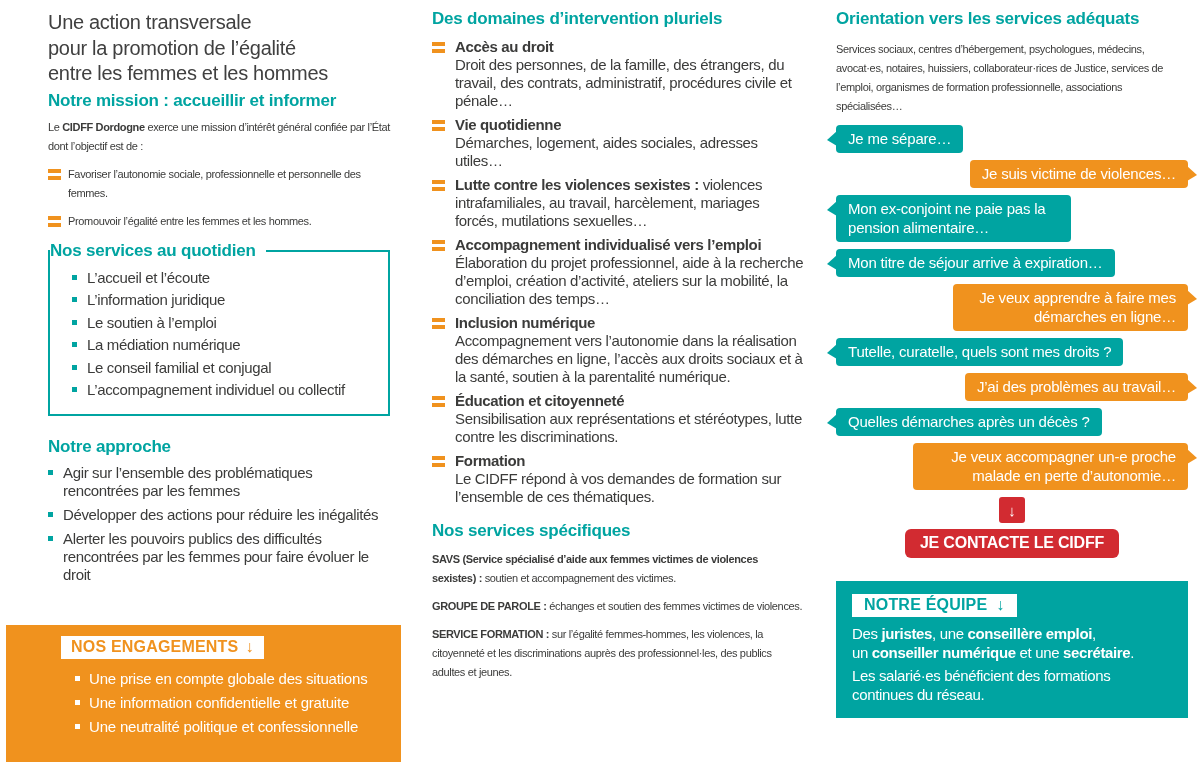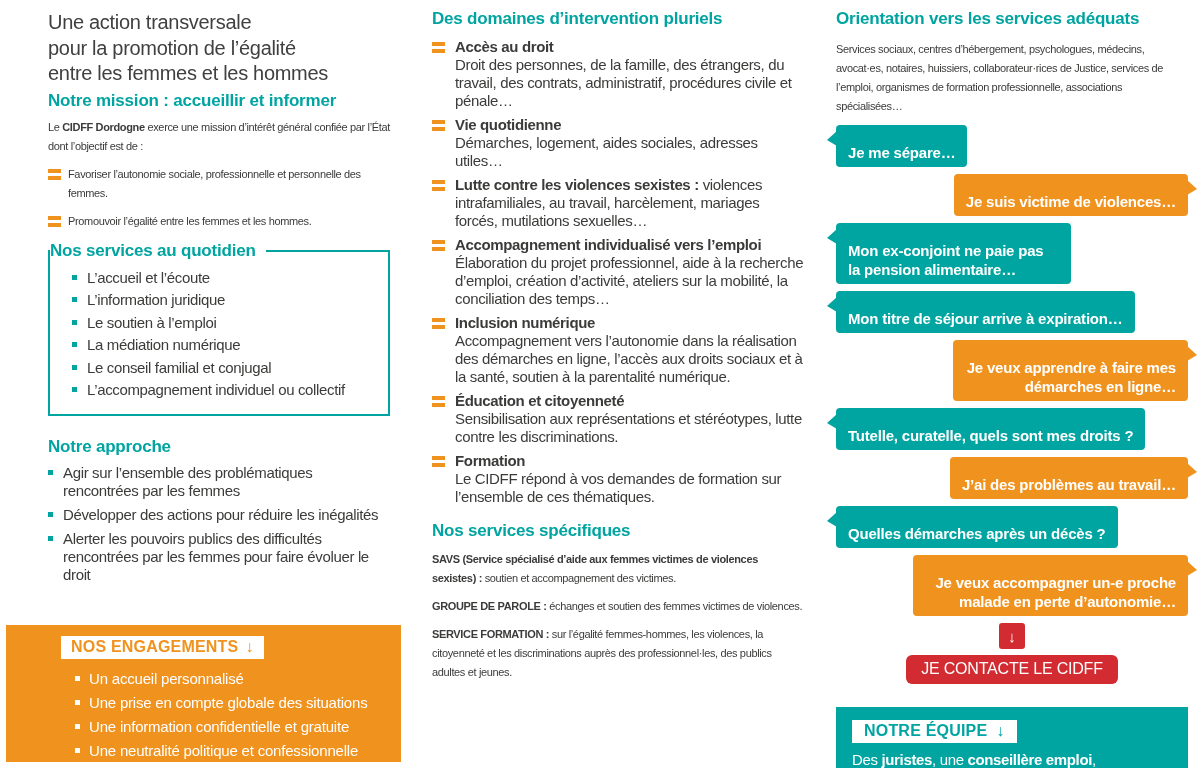--- a/index.html
+++ b/index.html
@@ -47,36 +47,36 @@
   .domain { position:relative; padding-left:23px; margin-bottom:6px; font-size:15px; line-height:18px; letter-spacing:-0.35px; }
   .domain > .eq { position:absolute; left:0; top:4px; }
   .domain b.blk { display:block; }
   .specific-h { margin:16px 0 10px; }
   .spec-para { margin:0 0 9px; }
 
   
   .col3 .teal-h { margin-bottom:12px; }
   .orient-para { margin:0; }
   .bubbles { margin-top:9px; display:flex; flex-direction:column; align-items:flex-start; gap:7px; }
-  .bubble { position:relative; color:#fff; font-weight:bold; font-size:15px; line-height:19px;
-            letter-spacing:-0.2px; padding:18px 12px 5px; border-radius:4px; max-width:330px; }
+  .bubble { position:relative; color:#fff; font-weight:normal; font-size:15px; line-height:19px;
+            letter-spacing:-0.2px; padding:4px 12px 5px; border-radius:4px; max-width:330px; }
   .bubble.teal { background:#00A4A1; }
   .bubble.orange { background:#F0921E; align-self:flex-end; text-align:right; }
   .bubble.teal::before { content:""; position:absolute; left:-9px; top:6px; width:10px; height:15px;
             background:#00A4A1; clip-path:polygon(100% 0, 100% 100%, 0 60%); }
   .bubble.orange::after { content:""; position:absolute; right:-9px; top:6px; width:10px; height:15px;
             background:#F0921E; clip-path:polygon(0 0, 0 100%, 100% 60%); }
   .bubble.b3  { max-width:235px; text-align:left; }
   .bubble.b6  { max-width:235px; }
   .bubble.b10 { max-width:275px; }
 
   .cta { display:flex; flex-direction:column; align-items:center; margin-top:7px; width:100%; }
   .arrow-box { width:26px; height:26px; background:#D22B31; color:#fff; font-weight:bold; font-size:15px;
             display:flex; align-items:center; justify-content:center; border-radius:3px; }
-  .contact-btn { margin-top:6px; background:#D22B31; color:#fff; font-weight:normal; font-size:16px;
+  .contact-btn { margin-top:6px; background:#D22B31; color:#fff; font-weight:bold; font-size:16px;
             letter-spacing:-0.2px; padding:5px 15px 6px; border:none; border-radius:6px;
             font-family:"Liberation Sans", sans-serif; cursor:pointer; }
 
   .team { margin-top:23px; background:#00A4A1; padding:13px 14px 14px 16px; color:#fff; }
   .team-label { display:inline-block; background:#fff; color:#00A4A1; font-weight:bold; font-size:16px;
             letter-spacing:0.2px; padding:2px 12px 3px; }
   .team-label .label-arrow { margin-left:9px; }
   .team p { margin:8px 0 0; font-size:15px; line-height:18.5px; letter-spacing:-0.35px; }
   .team p.second { margin-top:5px; }
 </style>
@@ -121,21 +121,20 @@
     <ul class="sq-list approach-list">
       <li><span class="sq"></span><span>Agir sur l’ensemble des problématiques rencontrées par les femmes</span></li>
       <li><span class="sq"></span><span>Développer des actions pour réduire les inégalités</span></li>
       <li><span class="sq"></span><span>Alerter les pouvoirs publics des difficultés rencontrées par les femmes pour faire évoluer le droit</span></li>
     </ul>
   </div>
 
   <div class="commitments">
     <span class="commit-label"><span>NOS ENGAGEMENTS</span><span class="label-arrow">↓</span></span>
     <ul class="sq-list">
-      <li><span class="sq"></span><span>Un accueil personnalisé</span></li>
       <li><span class="sq"></span><span>Une prise en compte globale des situations</span></li>
       <li><span class="sq"></span><span>Une information confidentielle et gratuite</span></li>
       <li><span class="sq"></span><span>Une neutralité politique et confessionnelle</span></li>
     </ul>
   </div>
 
   <div class="col col2">
     <h2 class="teal-h">Des domaines d’intervention pluriels</h2>
 
     <div class="domain">

